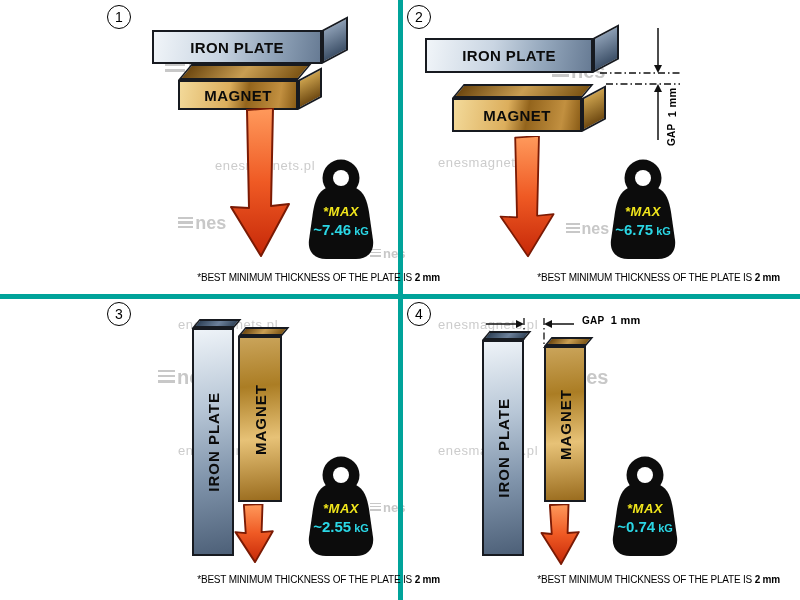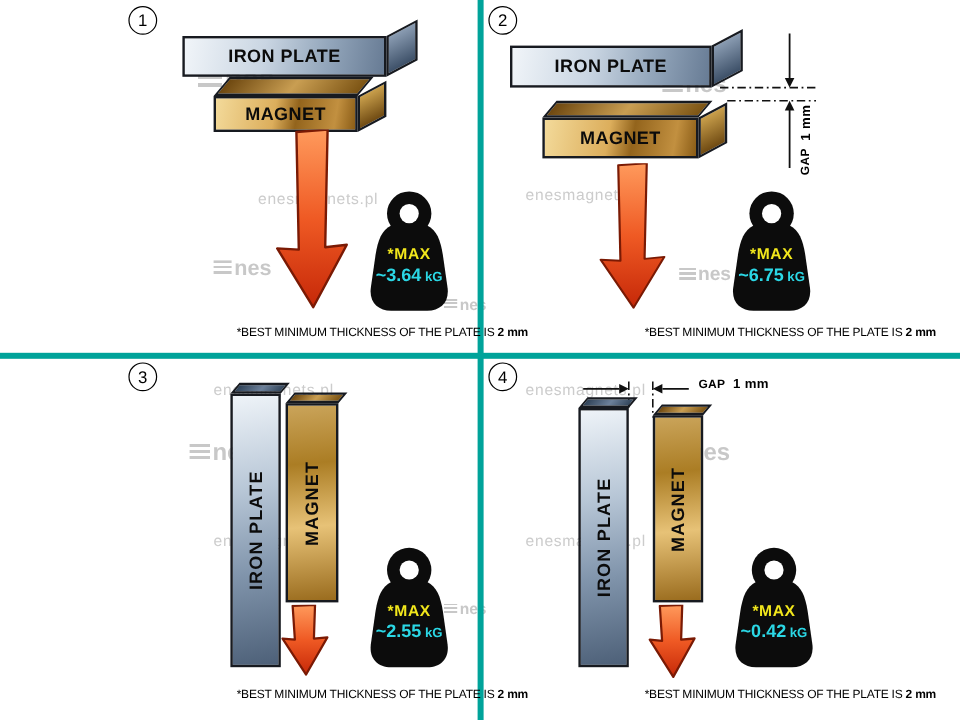--- a/index.html
+++ b/index.html
@@ -27,21 +27,21 @@
   .side-skew{transform:skewY(-28deg);transform-origin:0 0;}
   .top-skew{transform:skewX(-40deg);transform-origin:0 100%;}
   .face-label{font-weight:bold;font-size:15px;color:#0b0b0b;letter-spacing:.4px;white-space:nowrap;}
   .vlabel{writing-mode:vertical-rl;transform:rotate(180deg);font-weight:bold;font-size:15px;
           color:#0b0b0b;letter-spacing:1px;white-space:nowrap;}
 
   
   .weight{position:absolute;width:86px;height:104px;}
   .weight svg{position:absolute;left:0;top:0;}
   .w-max{position:absolute;left:0;top:46px;width:100%;text-align:center;
-         font-size:13px;font-weight:bold;color:#f2e71c;letter-spacing:.5px;}
+         font-size:13px;font-weight:bold;color:#f2e71c;letter-spacing:.5px;font-style:italic;}
   .w-val{position:absolute;left:0;top:63px;width:100%;text-align:center;
          font-size:15px;font-weight:bold;color:#2bd7e5;white-space:nowrap;}
   .w-unit{font-size:11px;margin-left:3px;}
 
   
   .caption{position:absolute;text-align:right;font-size:10px;color:#000;letter-spacing:-.2px;
            font-weight:500;white-space:nowrap;}
   .caption b{font-weight:800;}
 
   
@@ -129,21 +129,21 @@
     <polygon points="21,2 47,0 45,98 63,96 35,148 5,99 23,100" fill="url(#ag1)" stroke="#7a1a04" stroke-width="2" stroke-linejoin="round"></polygon>
   </svg>
 
   <div class="weight z1" style="left:298px;top:158px;">
     <svg width="86" height="104" viewBox="0 0 86 104">
       <circle cx="43" cy="20" r="18.5" fill="#0c0c0c"></circle>
         <circle cx="43" cy="20" r="8" fill="#ffffff"></circle>
       <path d="M28,30 C20,34 17,42 15,54 L11,82 C9.5,94 17,101 28,101 L58,101 C69,101 76.5,94 75,82 L71,54 C69,42 66,34 58,30 Z" fill="#0c0c0c"></path>
     </svg>
     <div class="w-max">*MAX</div>
-    <div class="w-val"><span>~3.64</span><span class="w-unit">kG</span></div>
+    <div class="w-val"><span>~7.46</span><span class="w-unit">kG</span></div>
   </div>
 
   <div class="caption" style="left:60px;top:272px;width:380px;">
     <span>*BEST MINIMUM THICKNESS OF THE PLATE IS</span> <b>2 mm</b>
   </div>
 
   <div class="qnum z1" style="left:407px;top:5px;">2</div>
 
   <div class="face plate-side side-skew z1" style="left:593px;top:38px;width:26px;height:35px;"></div>
   <div class="face plate-face z1" style="left:425px;top:38px;width:168px;height:35px;">
@@ -262,20 +262,20 @@
     <polygon points="17,1 37,0 36,30 48,29 29,62 8,30 19,31" fill="url(#ag4)" stroke="#7a1a04" stroke-width="2" stroke-linejoin="round"></polygon>
   </svg>
 
   <div class="weight z1" style="left:602px;top:455px;">
     <svg width="86" height="104" viewBox="0 0 86 104">
       <circle cx="43" cy="20" r="18.5" fill="#0c0c0c"></circle>
         <circle cx="43" cy="20" r="8" fill="#ffffff"></circle>
       <path d="M28,30 C20,34 17,42 15,54 L11,82 C9.5,94 17,101 28,101 L58,101 C69,101 76.5,94 75,82 L71,54 C69,42 66,34 58,30 Z" fill="#0c0c0c"></path>
     </svg>
     <div class="w-max">*MAX</div>
-    <div class="w-val"><span>~0.42</span><span class="w-unit">kG</span></div>
+    <div class="w-val"><span>~0.74</span><span class="w-unit">kG</span></div>
   </div>
 
   <div class="caption" style="left:420px;top:574px;width:360px;">
     <span>*BEST MINIMUM THICKNESS OF THE PLATE IS</span> <b>2 mm</b>
   </div>
 
 </div>
 
 </body></html>

